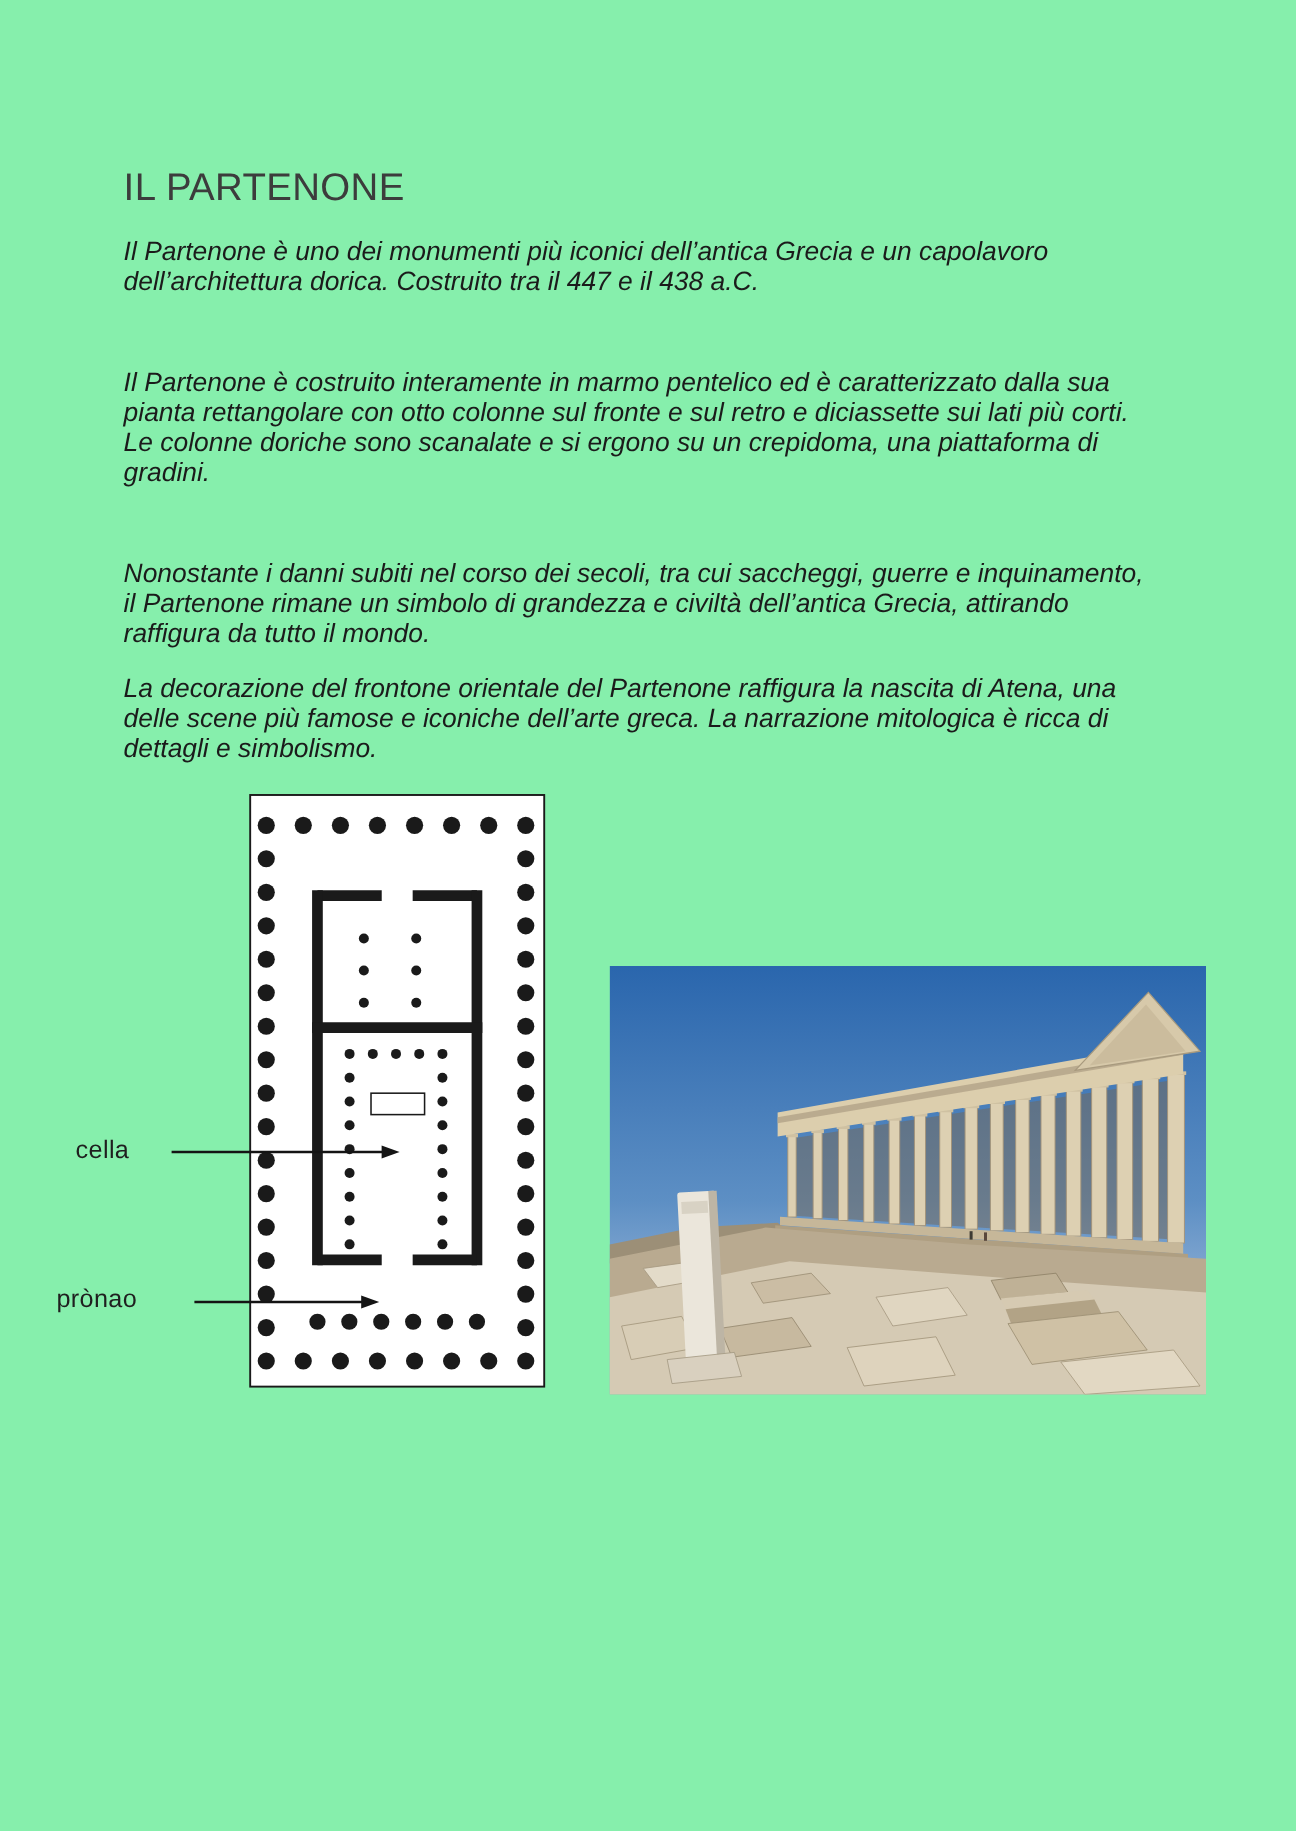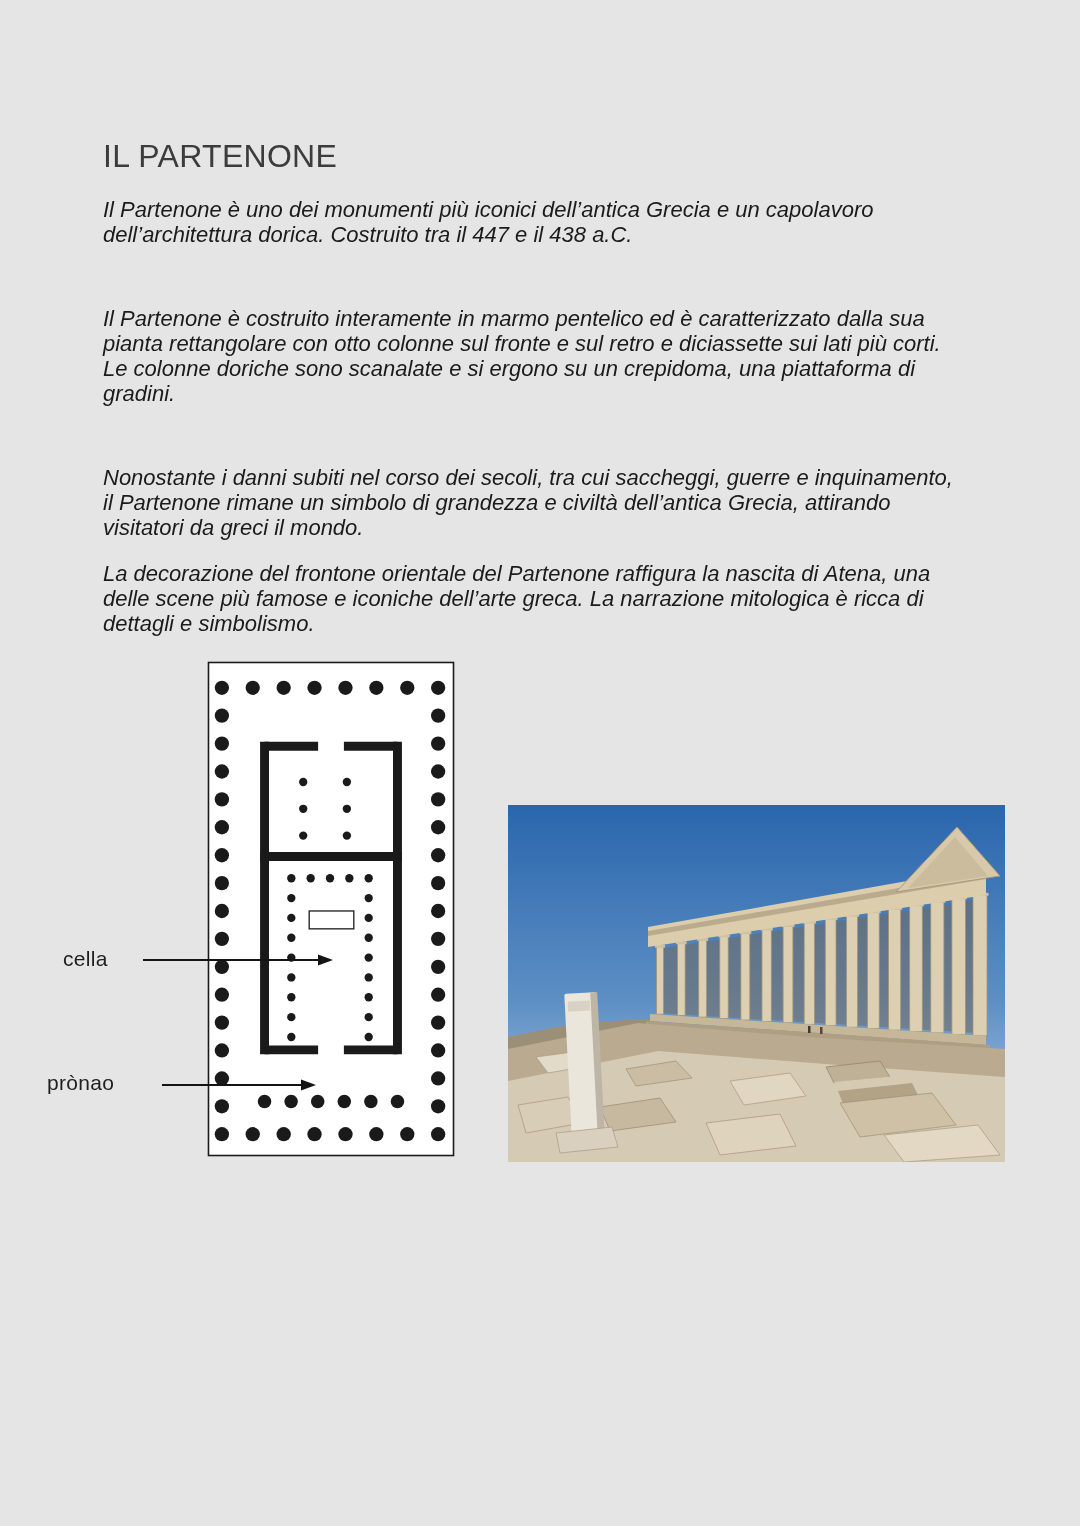--- a/index.html
+++ b/index.html
@@ -2,21 +2,21 @@
 <html><head>
 <meta charset="utf-8">
 <style>
   * { box-sizing: border-box; margin: 0; padding: 0; }
   html, body { background: #ffffff; }
   body { font-family: "Liberation Sans", sans-serif; }
   .page {
     position: relative;
     width: 1080px;
     height: 1526px;
-    background: #e5e5e5;
+    background: #86efac;
     overflow: hidden;
   }
   .content {
     position: absolute;
     left: 103px;
     top: 0;
     width: 860px;
     padding-top: 136px;
   }
   h1.doc-title {
@@ -79,21 +79,21 @@
 </head>
 <body>
 
 <div class="page">
   <div class="content">
 
     <h1 class="doc-title">IL PARTENONE</h1>
 
     <p class="para">Il Partenone è uno dei monumenti più iconici dell’antica Grecia e un capolavoro dell’architettura dorica. Costruito tra il 447 e il 438 a.C.</p>
     <p class="para gap">Il Partenone è costruito interamente in marmo pentelico ed è caratterizzato dalla sua pianta rettangolare con otto colonne sul fronte e sul retro e diciassette sui lati più corti. Le colonne doriche sono scanalate e si ergono su un crepidoma, una piattaforma di gradini.</p>
-    <p class="para gap">Nonostante i danni subiti nel corso dei secoli, tra cui saccheggi, guerre e inquinamento, il Partenone rimane un simbolo di grandezza e civiltà dell’antica Grecia, attirando visitatori da greci il mondo.</p>
+    <p class="para gap">Nonostante i danni subiti nel corso dei secoli, tra cui saccheggi, guerre e inquinamento, il Partenone rimane un simbolo di grandezza e civiltà dell’antica Grecia, attirando raffigura da tutto il mondo.</p>
     <p class="para">La decorazione del frontone orientale del Partenone raffigura la nascita di Atena, una delle scene più famose e iconiche dell’arte greca. La narrazione mitologica è ricca di dettagli e simbolismo.</p>
 
 
 
     <div class="figure-section">
 
       <svg class="plan-svg" viewBox="0 0 250 500" width="248" height="500" xmlns="http://www.w3.org/2000/svg">
         <rect x="1.5" y="1.5" width="247" height="497" fill="#ffffff" stroke="#1a1a1a" stroke-width="1.6"></rect>
         <g id="plan-peristyle-dots" fill="#1a1a1a">
             <circle cx="15.0" cy="27.0" r="7.2"></circle>

